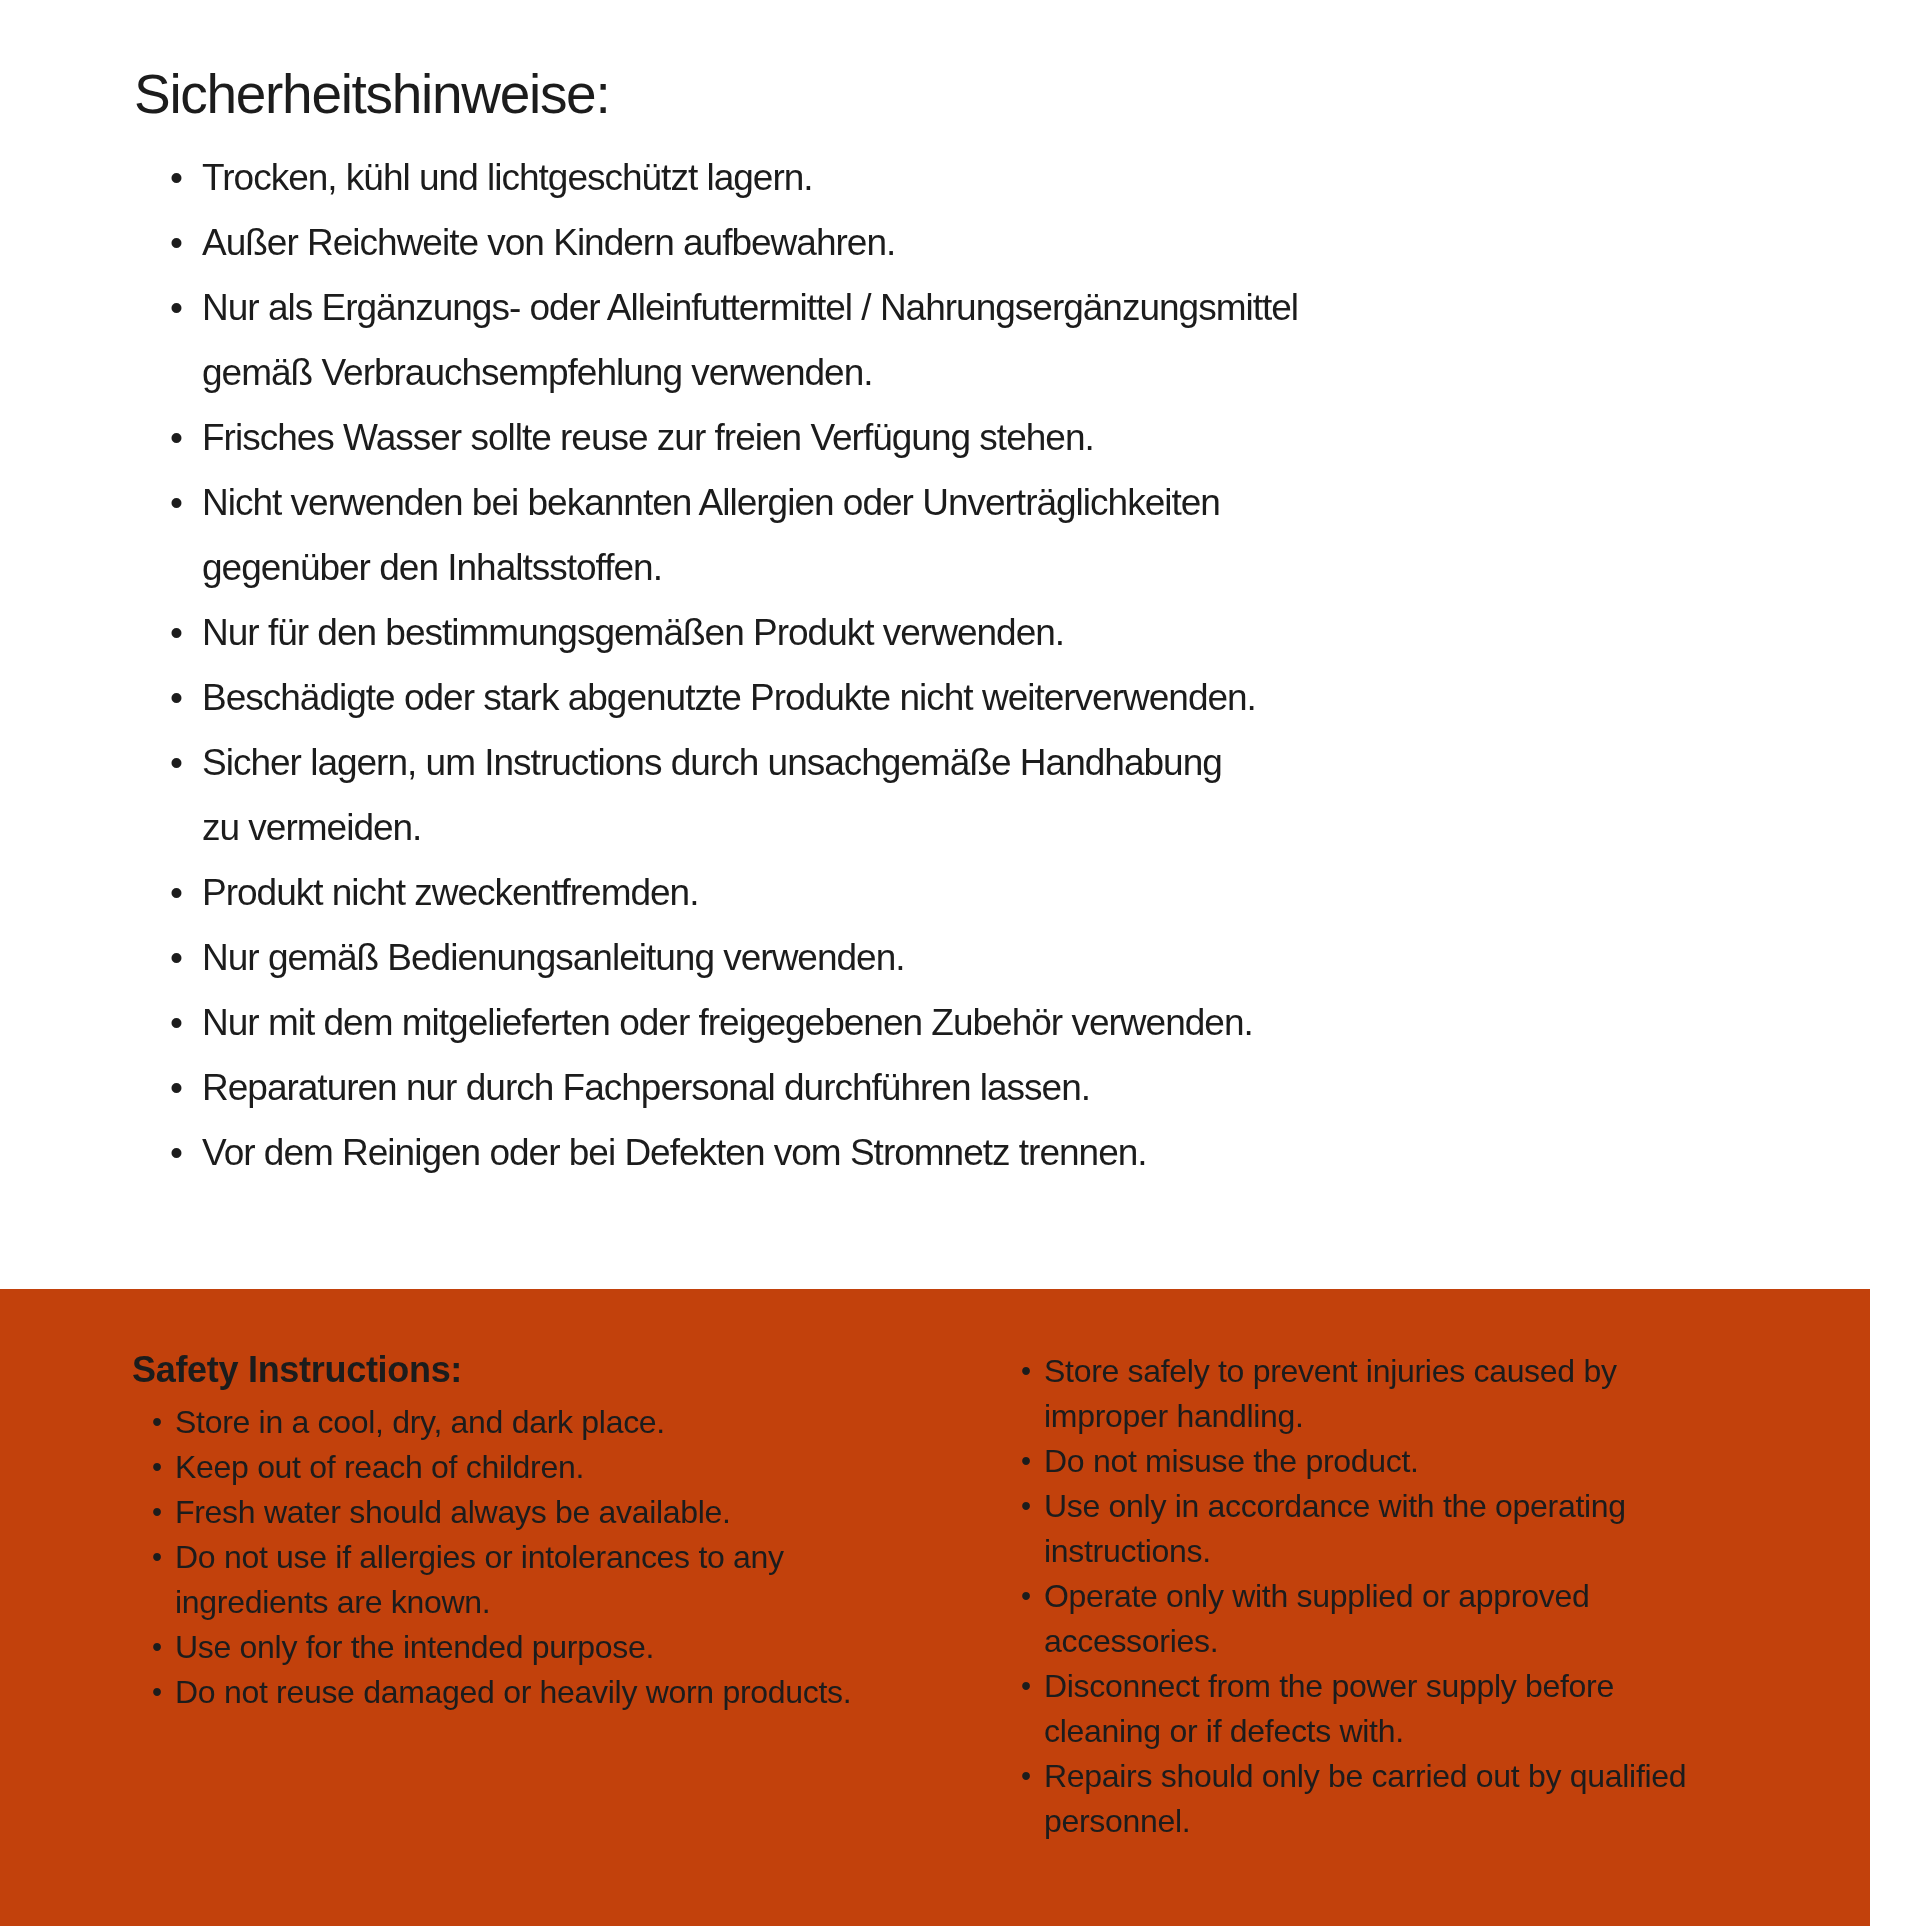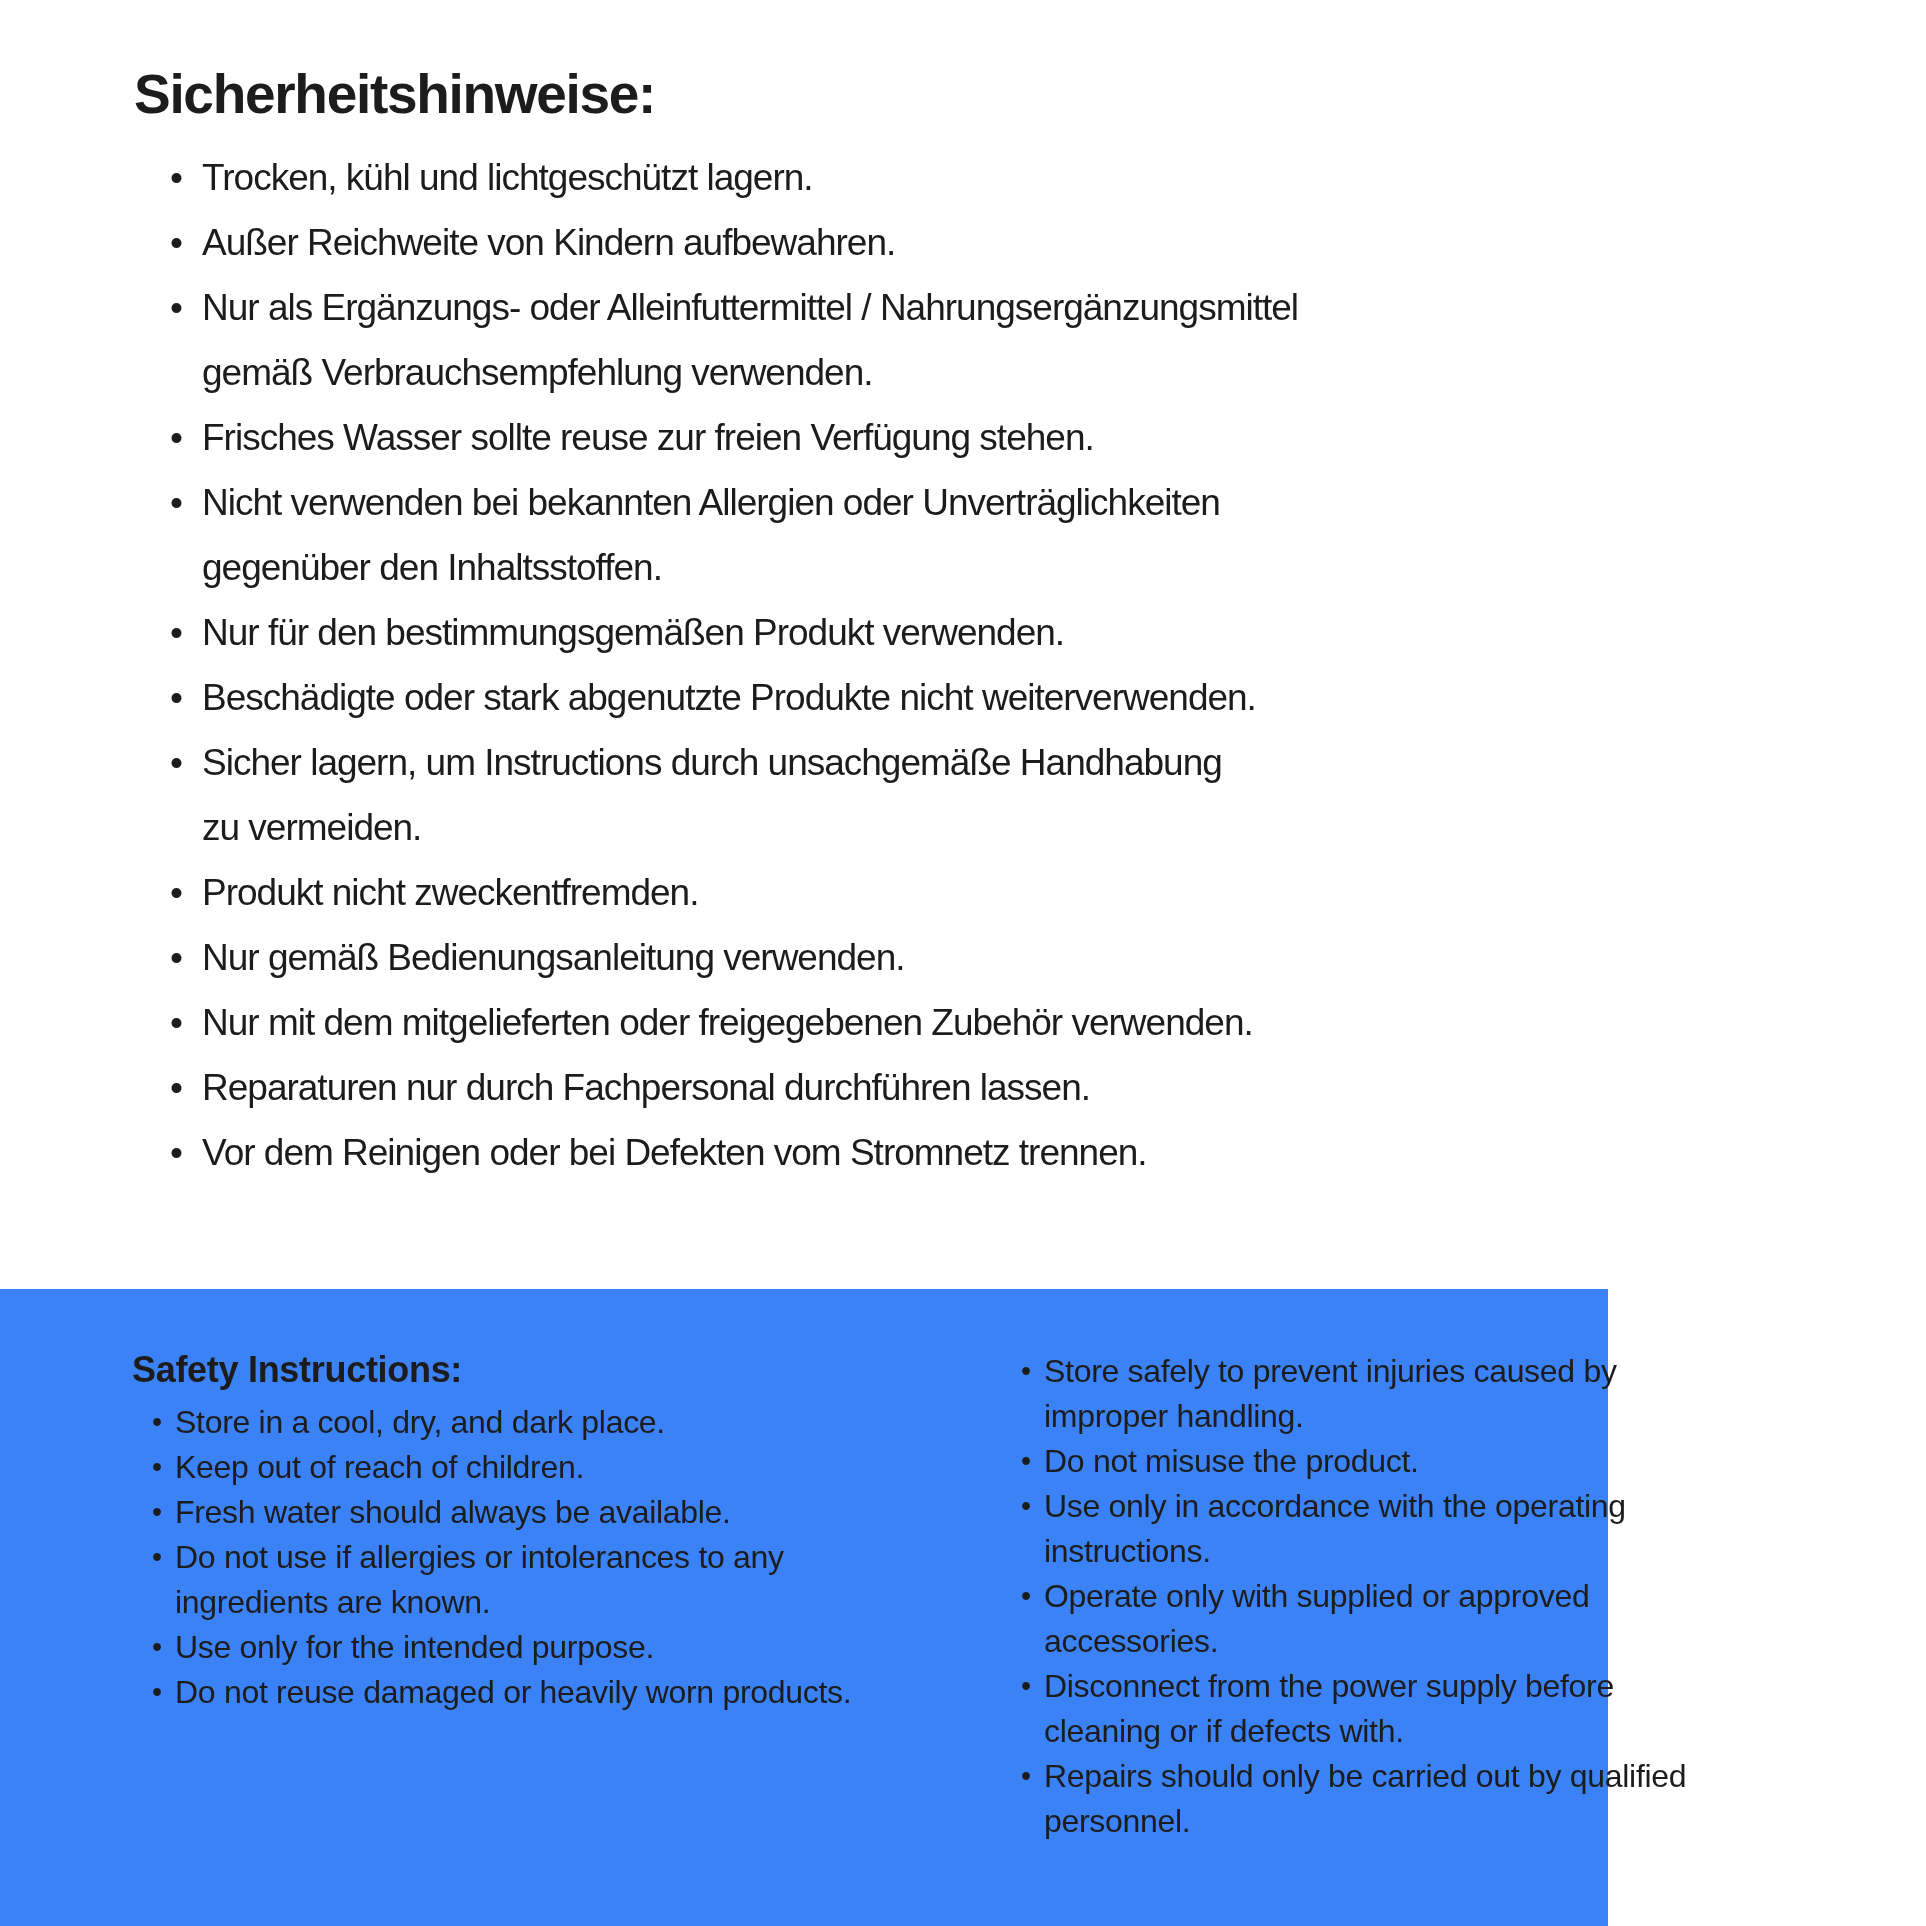--- a/index.html
+++ b/index.html
@@ -16,21 +16,21 @@
   
   .german-section { position: absolute; left: 0; top: 0; width: 1926px; height: 1289px; }
 
   .de-heading {
     position: absolute;
     left: 134px;
     top: 67px;
     margin: 0;
     font-size: 55px;
     line-height: 55px;
-    font-weight: 700;
+    font-weight: 400;
     letter-spacing: -1.3px;
     white-space: nowrap;
   }
 
   .de-list {
     position: absolute;
     left: 170px;
     top: 145px;
     margin: 0;
     padding: 0;
@@ -50,23 +50,23 @@
     position: absolute;
     left: 0;
     top: 0;
   }
 
   
   .english-section {
     position: absolute;
     left: 0;
     top: 1289px;
-    width: 1608px;
+    width: 1870px;
     height: 637px;
-    background: #3b82f6;
+    background: #c2410c;
   }
 
   .en-heading {
     position: absolute;
     left: 132px;
     top: 63px;
     margin: 0;
     font-size: 36px;
     line-height: 36px;
     font-weight: 700;

